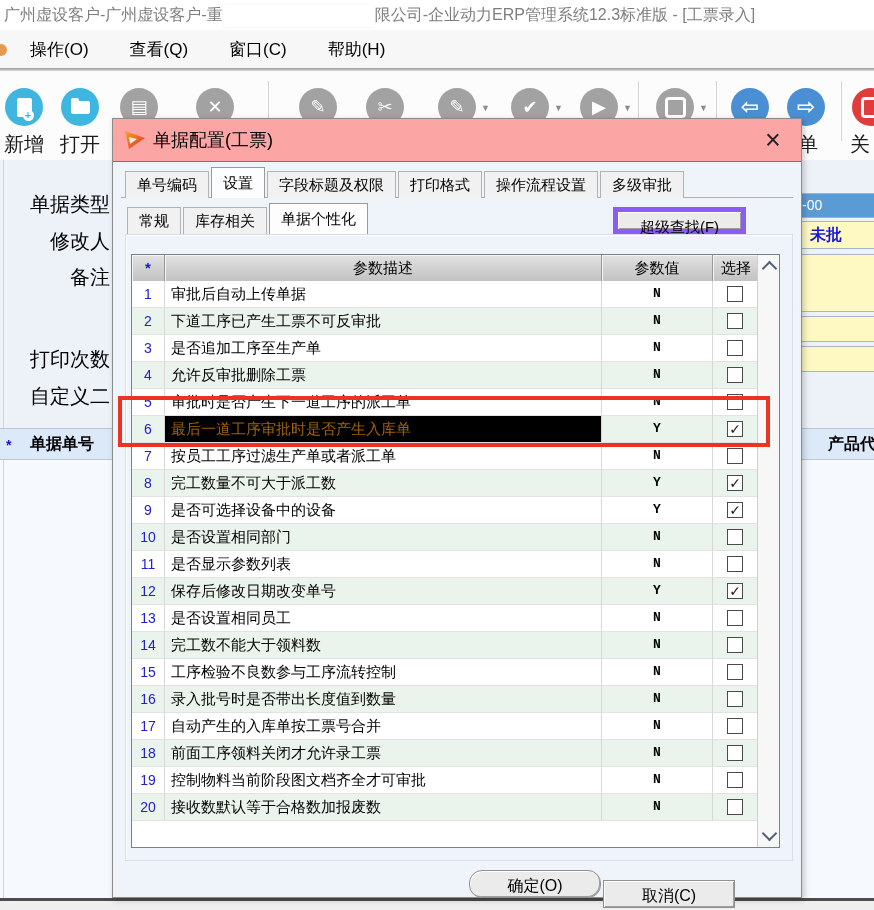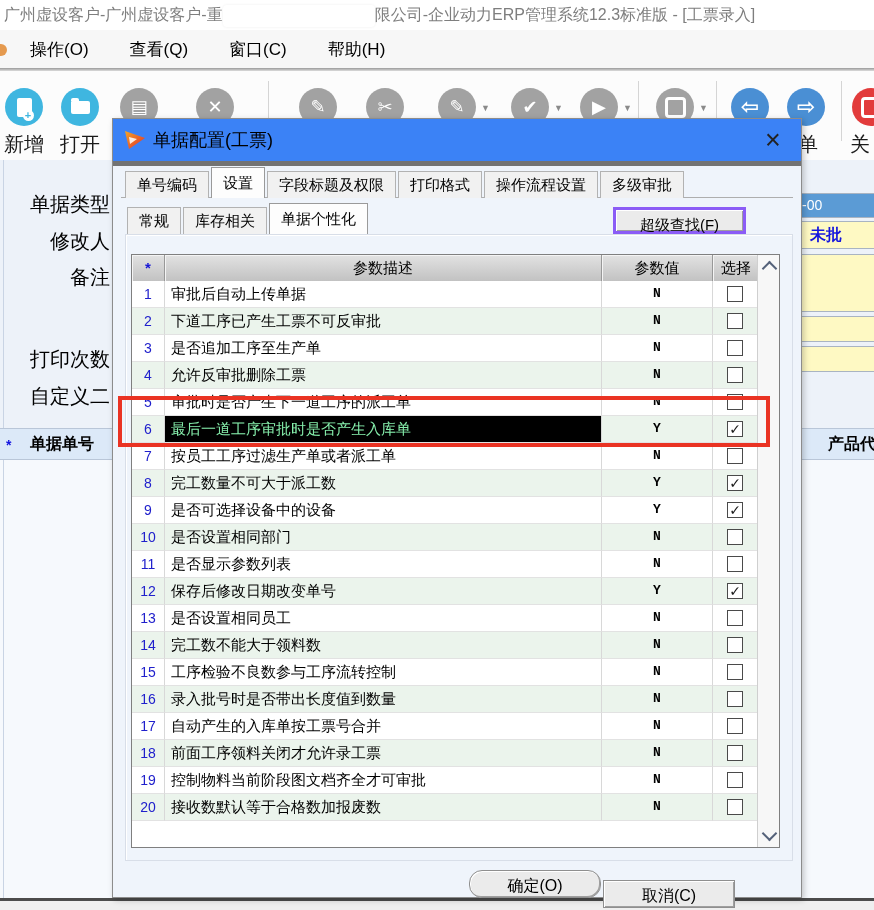--- a/index.html
+++ b/index.html
@@ -55,36 +55,36 @@
     color:#000;line-height:30px;}
   .gridhdr .ast{position:absolute;left:6px;color:#1212e0;font-size:14px;top:1px;}
   .gridhdr .lhd{position:absolute;left:30px;}
   .gridhdr .rhd{position:absolute;left:828px;white-space:nowrap;}
   .botline{position:absolute;left:0;top:898px;width:874px;height:3px;background:#4c4c4c;}
   .botstrip{position:absolute;left:0;top:901px;width:874px;height:9px;background:#efefef;}
 
   
   .dialog{position:absolute;left:112px;top:118px;width:690px;height:780px;background:#eff4fb;
     border:1px solid #8c8c8c;box-sizing:border-box;box-shadow:2px 2px 6px rgba(0,0,0,.22);z-index:10;}
-  .dlg-title{position:absolute;left:0;top:0;width:100%;height:42px;background:#3b82f6;
-    border-bottom:5px solid #737373;}
+  .dlg-title{position:absolute;left:0;top:0;width:100%;height:42px;background:#fca5a5;
+    border-bottom:1px solid #737373;}
   .dlg-title .logo{position:absolute;left:10px;top:9px;}
   .dlg-title .txt{position:absolute;left:40px;top:0;line-height:42px;font-size:18px;color:#000;}
   .dlg-close{position:absolute;right:12px;top:4px;width:32px;height:34px;font-size:27px;
     font-weight:200;color:#222;text-align:center;line-height:34px;cursor:pointer;}
 
   .tabs1{position:absolute;left:12px;top:50px;height:29px;display:flex;align-items:flex-end;}
   .tabs2{position:absolute;left:14px;top:87px;height:28px;display:flex;align-items:flex-end;}
   .tabline1{position:absolute;left:8px;top:78px;width:672px;height:1px;background:#aeaeae;}
   .tab{height:26px;line-height:26px;padding:0 11px;font-size:15px;color:#000;background:#f1f1f1;
     border:1px solid #b2b2b2;border-bottom:none;margin-right:2px;white-space:nowrap;cursor:pointer;}
   .tab.active{background:#fdfdfd;height:30px;line-height:30px;position:relative;z-index:2;
     border-color:#9a9a9a;}
   .superfind{position:absolute;left:500px;top:88px;width:133px;height:27px;background:#ebebeb;
-    border:3px solid #8b5cf6;box-shadow:inset 1px 1px 0 #fff,inset -1px -1px 0 #9f9f9f;
+    border:5px solid #8b5cf6;box-shadow:inset 1px 1px 0 #fff,inset -1px -1px 0 #9f9f9f;
     font-size:15px;text-align:center;line-height:27px;cursor:pointer;
     font-family:"Liberation Sans","DejaVu Sans",sans-serif;}
   .pane{position:absolute;left:12px;top:115px;width:666px;height:625px;background:#eff4fb;
     border:1px solid #d8dee8;box-shadow:inset 1px 1px 0 #fff;}
 
   
   .ptable{position:absolute;left:18px;top:135px;width:649px;height:594px;background:#fff;
     border:1px solid #7f7f7f;box-sizing:border-box;}
   .thead{display:flex;height:26px;background:linear-gradient(#e2e2e2,#c2c2c2);
     border-bottom:1px solid #8f8f8f;font-size:15px;color:#000;}
@@ -94,21 +94,21 @@
   .hc.h-desc{width:437px;}
   .hc.h-val{width:111px;}
   .hc.h-sel{width:46px;border-right:none;}
   .tbody{position:absolute;left:0;top:26px;width:625px;height:566px;overflow:hidden;}
   .trow{display:flex;height:27px;background:#fff;font-size:15px;box-sizing:border-box;}
   .trow.even{background:#ebf4ec;}
   .tc{box-sizing:border-box;border-right:1px solid #d8d8d8;border-bottom:1px solid #e2e2e2;
     overflow:hidden;white-space:nowrap;}
   .tc.c-no{width:33px;color:#2020cc;font-size:14px;text-align:center;line-height:26px;}
   .tc.c-desc{width:437px;padding-left:6px;line-height:26px;color:#000;}
-  .tc.c-desc.hl{background:#000;color:#86efac;}
+  .tc.c-desc.hl{background:#000;color:#a16207;}
   .tc.c-val{width:111px;text-align:center;line-height:26px;
     font-family:"Liberation Mono","DejaVu Sans Mono",monospace;font-size:13px;font-weight:bold;}
   .tc.c-sel{width:44px;border-right:none;display:flex;align-items:center;justify-content:center;}
   .cb{width:16px;height:16px;background:#fff;border:1px solid #4a4a4a;box-sizing:border-box;
     font-size:14px;line-height:14px;text-align:center;color:#1a1a1a;cursor:pointer;}
 
   
   .vscroll{position:absolute;right:0;top:0;width:22px;height:592px;background:#f7f7f7;
     border-left:1px solid #cfcfcf;box-sizing:border-box;}
   .chev{position:absolute;left:6px;width:9px;height:9px;border-left:2px solid #55627a;

